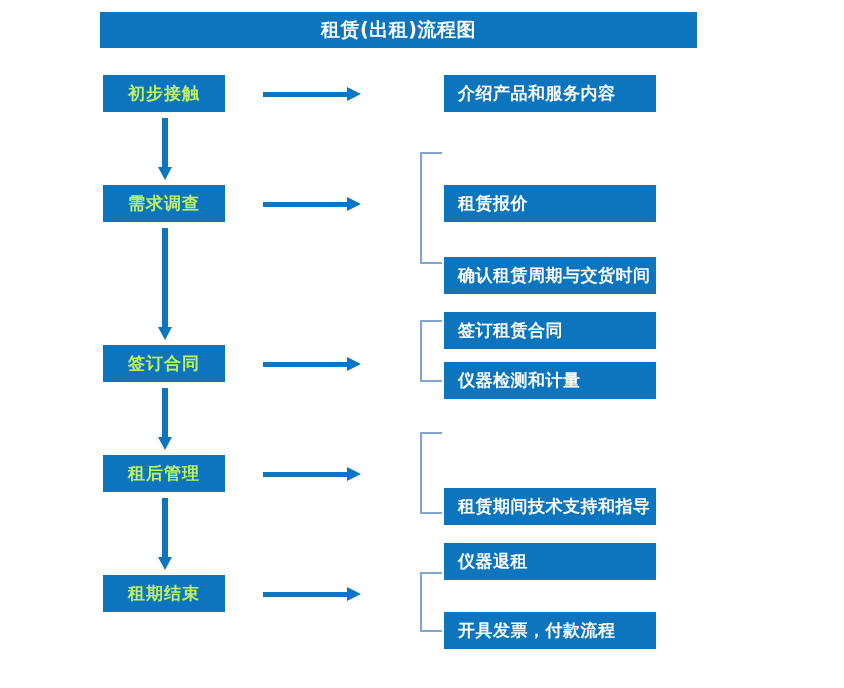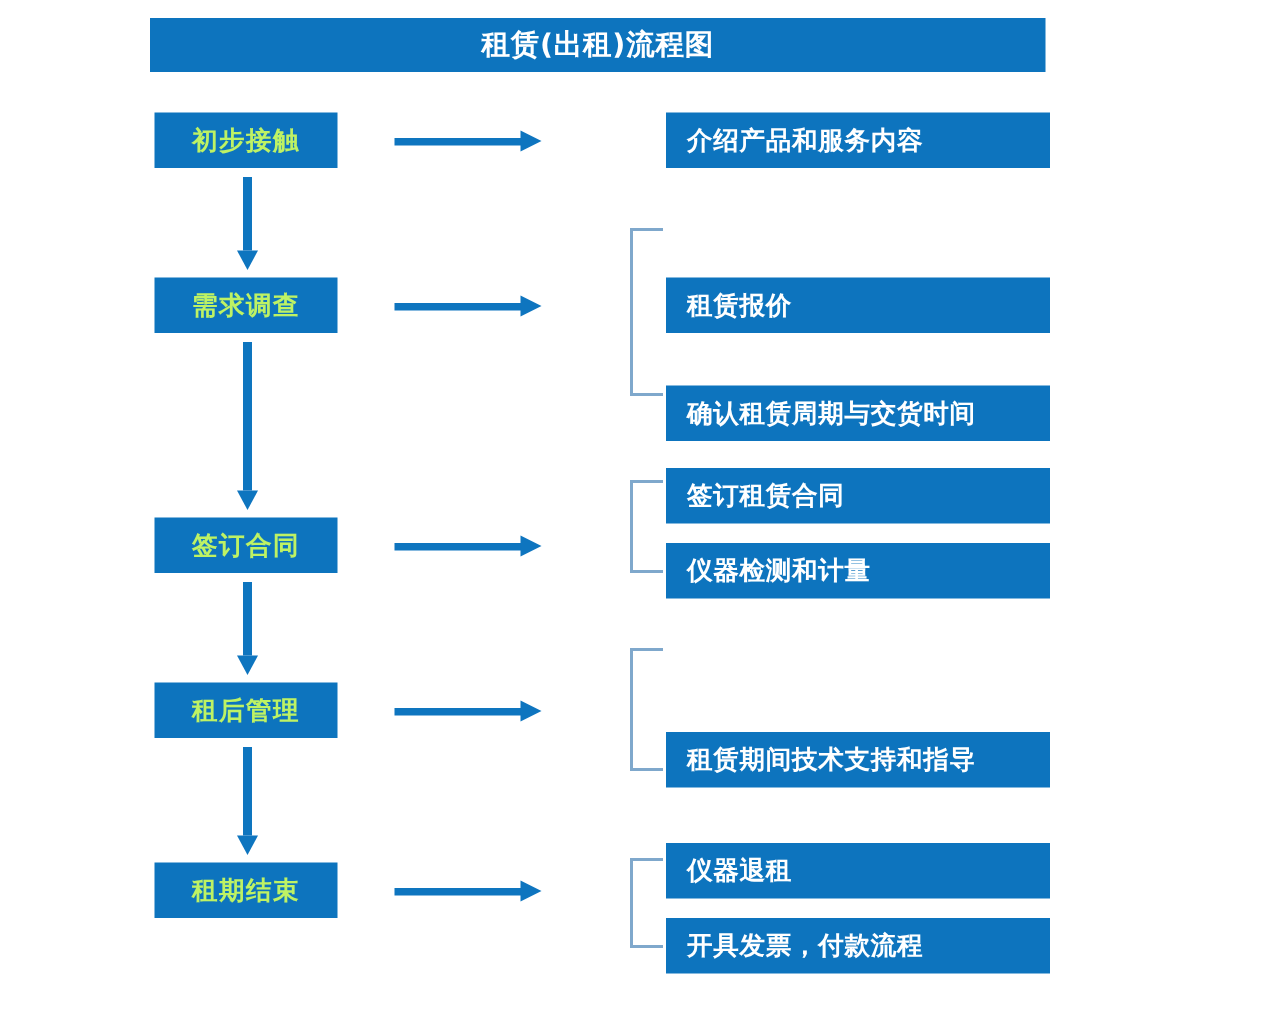--- a/index.html
+++ b/index.html
@@ -53,21 +53,21 @@
     display: flex;
     align-items: center;
     justify-content: center;
     letter-spacing: 1px;
   }
 
   
   .detail-box {
     position: absolute;
     left: 444px;
-    width: 256px;
+    width: 212px;
     height: 37px;
     background: #0D74BE;
     color: #ffffff;
     font-size: 17px;
     font-weight: bold;
     display: flex;
     align-items: center;
     padding-left: 14px;
     box-sizing: border-box;
     letter-spacing: 0.5px;
@@ -210,17 +210,17 @@
 
   <div class="detail-box" style="top:257px;">确认租赁周期与交货时间</div>
 
   <div class="detail-box" style="top:312px;">签订租赁合同</div>
 
   <div class="detail-box" style="top:362px;">仪器检测和计量</div>
 
 
   <div class="detail-box" style="top:488px;">租赁期间技术支持和指导</div>
 
-  <div class="detail-box" style="top:562px;">仪器退租</div>
+  <div class="detail-box" style="top:543px;">仪器退租</div>
 
   <div class="detail-box" style="top:612px;">开具发票，付款流程</div>
 
 </div>
 
 </body></html>

